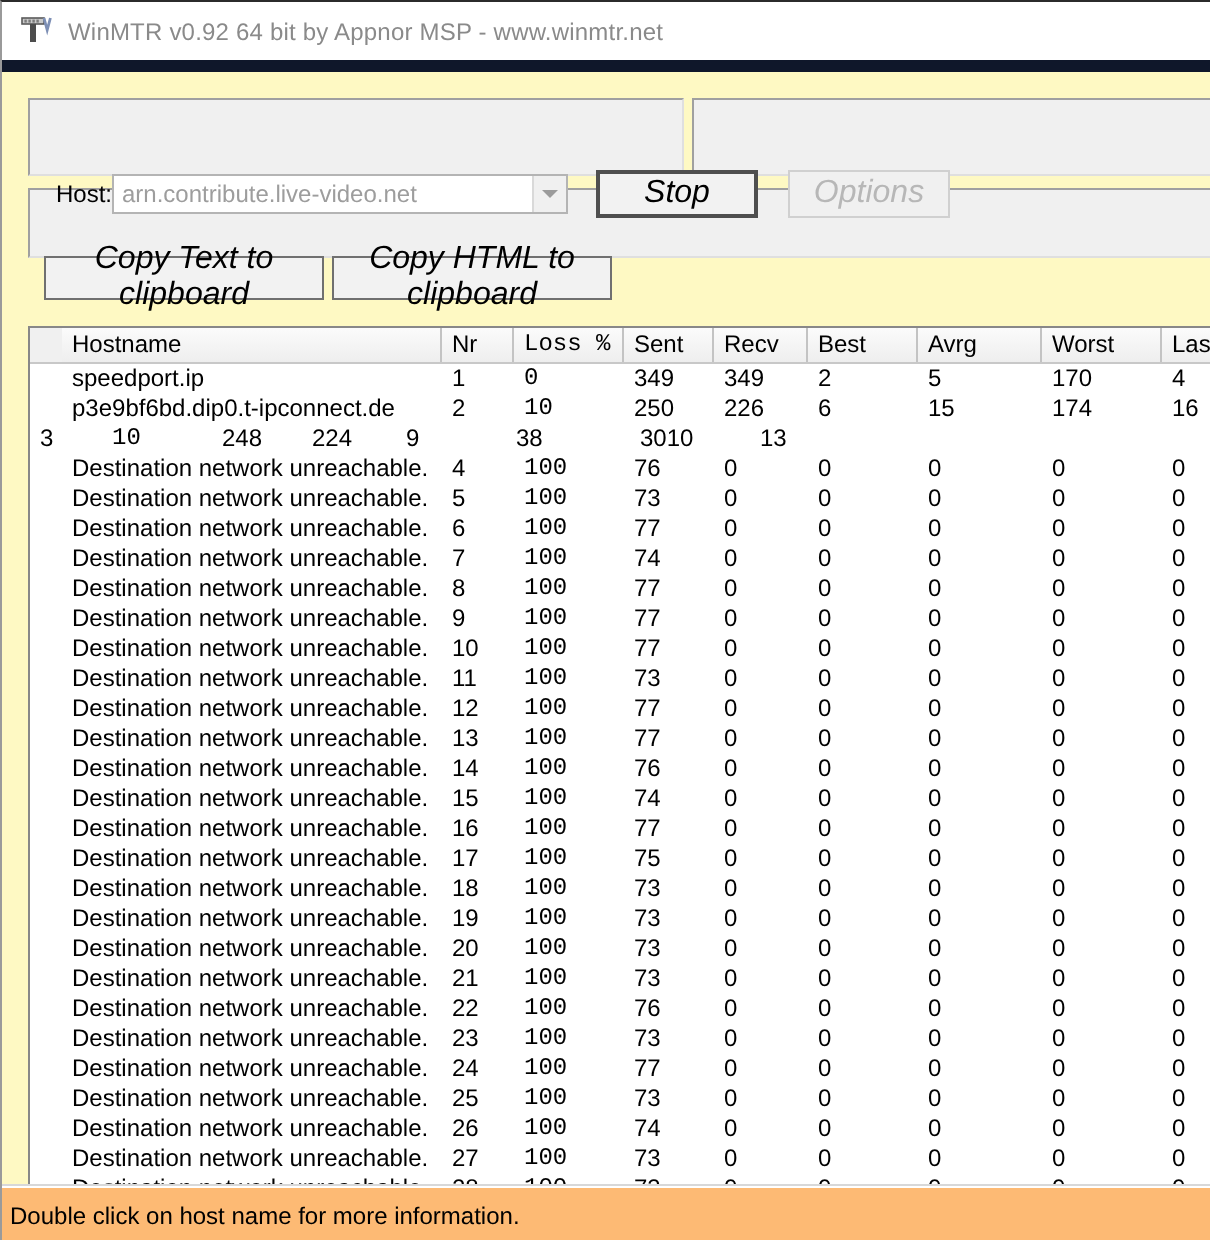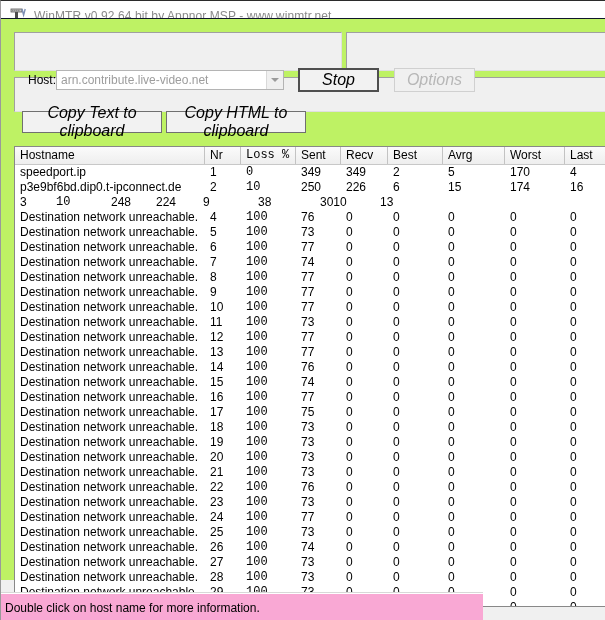--- a/index.html
+++ b/index.html
@@ -41,24 +41,24 @@
   .title-text {
     font-size: 12px;
     color: #8a8a8a;
     white-space: nowrap;
     letter-spacing: 0.1px;
   }
 
   
   .client {
     position: absolute;
-    left: 0; top: 17px;
+    left: 0; top: 29px;
     width: 605px; height: 562px;
-    background: #bef264;
-    border-top: 1px solid #0f172a;
+    background: #fef9c3;
+    border-top: 6px solid #0f172a;
   }
 
   
   .grp {
     position: absolute;
     border: 1px solid #dfdfdf;
     border-top-color: #a0a0a0;
     border-left-color: #a0a0a0;
     background: #f0f0f0;
   }
@@ -175,36 +175,36 @@
     font-size: 12px;
     color: #000000;
     line-height: 15px;
     padding-left: 5px;
     white-space: nowrap;
     overflow: hidden;
     flex: 0 0 auto;
   }
 
   
-  .c-host { width: 190px; }
+  .c-host { width: 190px; margin-left: 16px; }
   .c-nr   { width: 36px; }
   .c-loss { width: 55px; font-family: Liberation Mono, monospace; }
   .c-sent { width: 45px; }
   .c-recv { width: 47px; }
   .c-best { width: 55px; }
   .c-avrg { width: 62px; }
   .c-wrst { width: 60px; }
   .c-last { width: 48px; }
 
   
   .statusbar {
     position: absolute;
     left: 0; top: 591px;
-    width: 482px; height: 29px;
-    background: #f9a8d4;
+    width: 605px; height: 29px;
+    background: #fdba74;
     border-top: 1px solid #d8d8d8;
     display: flex;
     align-items: center;
   }
   .statusbar .sb-inner {
     border-top: 1px solid #ffffff;
     width: 605px;
     height: 28px;
     display: flex;
     align-items: center;

